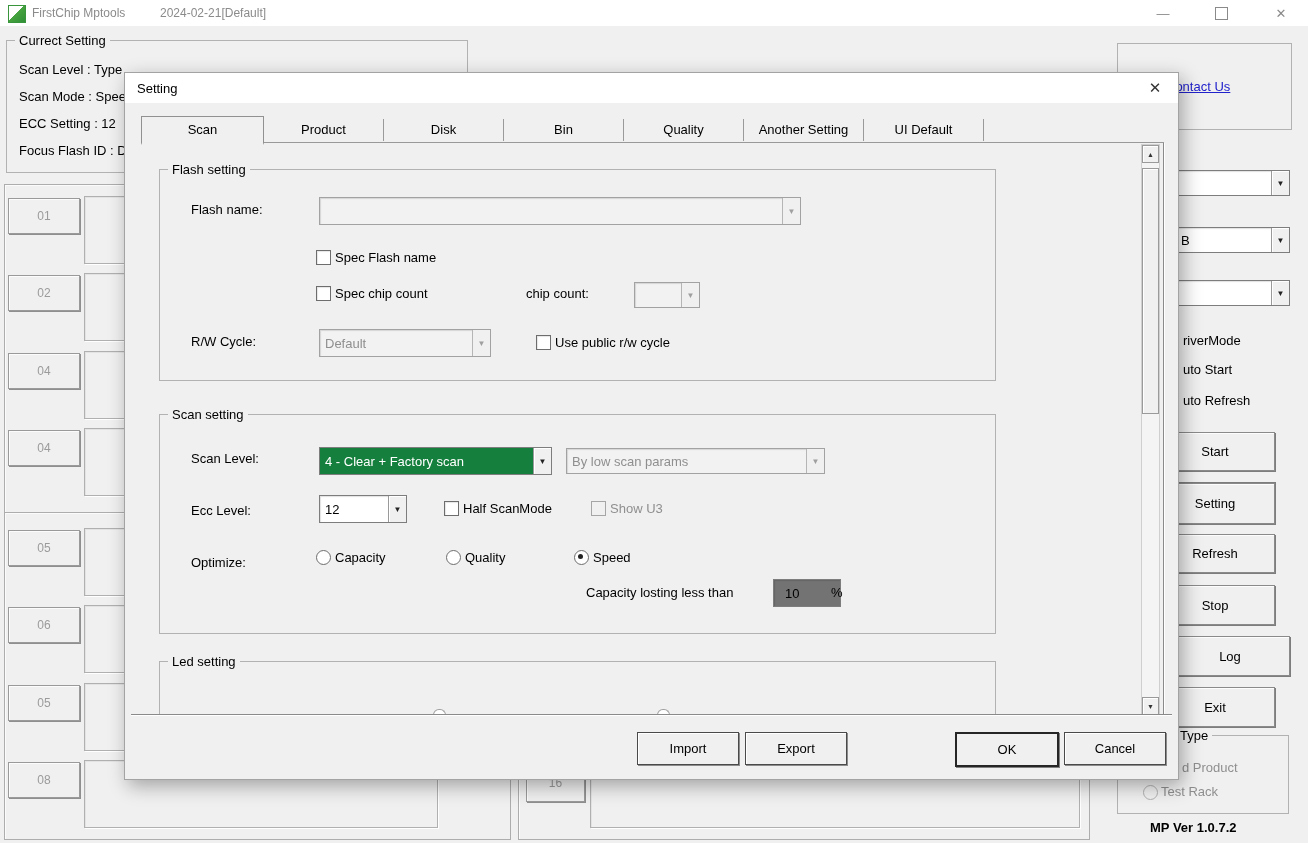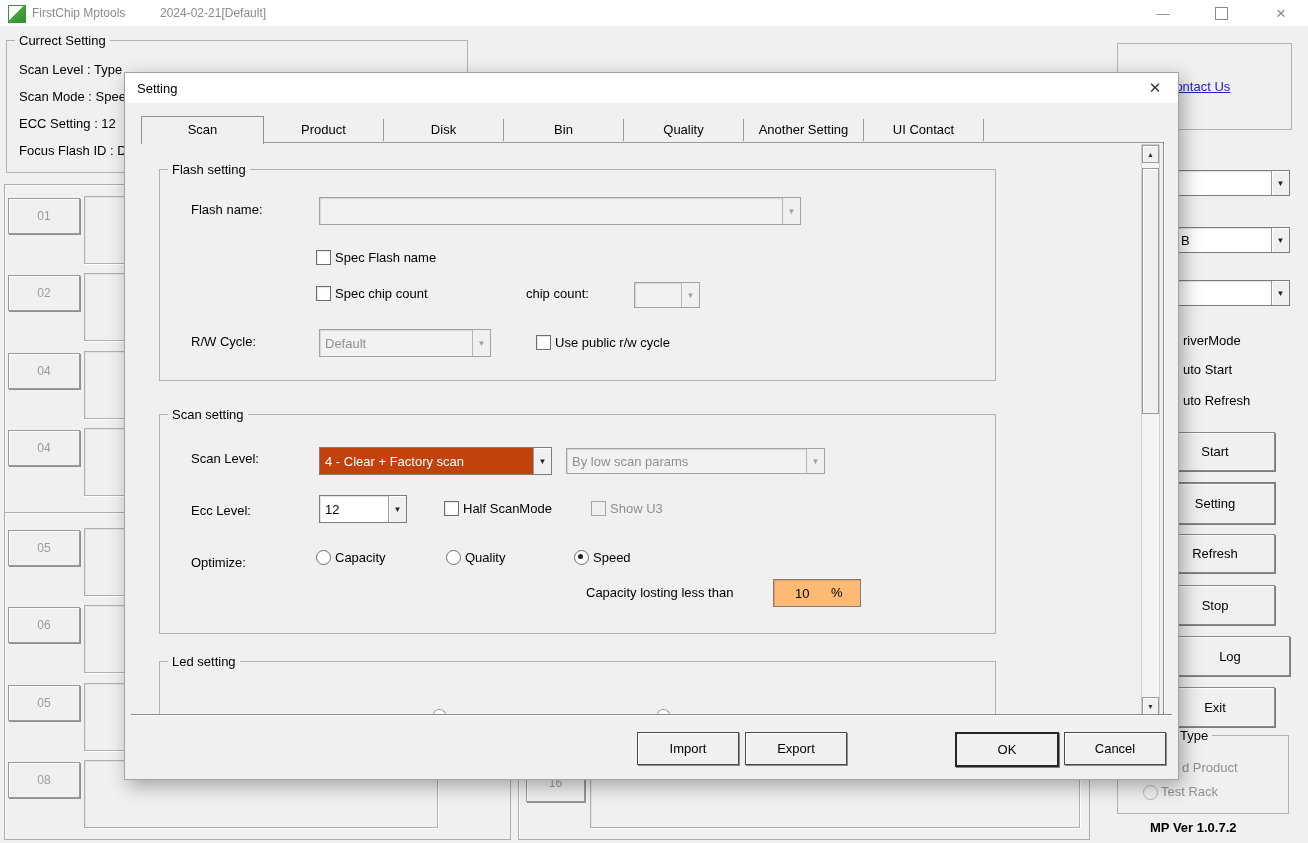--- a/index.html
+++ b/index.html
@@ -29,29 +29,29 @@
            box-shadow:inset 1px 1px 0 rgba(0,0,0,.05),1px 1px 0 #fff}
   .container3d{position:absolute;border:1px solid #adadad;box-shadow:inset 1px 1px 0 #fbfbfb}
   .combo{position:absolute;background:#fff;border:1px solid #7d7d7d;display:flex;
          box-shadow:inset 1px 1px 1px rgba(0,0,0,.12)}
   .cfield{flex:1;overflow:hidden;white-space:nowrap;padding:0 5px;display:flex;align-items:center}
   .carrow{width:17px;background:#f0f0f0;border-left:1px solid #9a9a9a;box-shadow:inset 1px 1px 0 #fff;
           display:flex;align-items:center;justify-content:center;font-size:8px;color:#222}
   .combo.dis{background:#f2f2f2;border-color:#a2a2a2}
   .combo.dis .cfield{color:#8f8f8f}
   .combo.dis .carrow{color:#9f9f9f;border-left-color:#b5b5b5;box-shadow:none}
-  .combo.sel .cfield{background:#c2410c;color:#fff}
+  .combo.sel .cfield{background:#15803d;color:#fff}
   .checkbox{position:absolute;width:13px;height:13px;background:#fff;border:1px solid #6d6d6d;
             box-shadow:inset 1px 1px 1px rgba(0,0,0,.1)}
   .checkbox.dis{background:#f0f0f0;border-color:#a5a5a5;box-shadow:none}
   .radio{position:absolute;width:13px;height:13px;border-radius:50%;background:#fff;border:1px solid #6d6d6d}
   .radio.checked::after{content:"";position:absolute;left:3px;top:3px;width:5px;height:5px;border-radius:50%;background:#222}
   .radio.dis{background:#f0f0f0;border-color:#b0b0b0}
-  .inputbox{position:absolute;background:#fdba74;border:1px solid #7d7d7d;display:flex;align-items:center;
-            padding:0 21px;box-shadow:inset 1px 1px 1px rgba(0,0,0,.12)}
+  .inputbox{position:absolute;background:#737373;border:1px solid #7d7d7d;display:flex;align-items:center;
+            padding:0 11px;box-shadow:inset 1px 1px 1px rgba(0,0,0,.12)}
   .link{color:#2222cc;text-decoration:underline;white-space:nowrap}
   
   #dialog{position:absolute;left:124px;top:72px;width:1053px;height:706px;background:#f0f0f0;
           border:1px solid #a3a3a3;box-shadow:4px 6px 18px rgba(0,0,0,.32);z-index:10}
   .dtitlebar{position:absolute;left:0;top:0;width:100%;height:30px;background:#fff}
   .dclose{position:absolute;right:10px;top:3px;width:26px;height:24px;display:flex;align-items:center;
           justify-content:center;font-size:15px;color:#333}
   .tabs{position:absolute;left:16px;top:44px;right:14px;height:25px;display:flex;align-items:center;
         border-bottom:1px solid #999}
   .tab{width:119px;height:22px;line-height:22px;text-align:center;border-right:1px solid #9a9a9a;white-space:nowrap}
@@ -156,21 +156,21 @@
     <div class="dclose">✕</div>
   </div>
 
   <div class="tabs">
     <div class="tab active">Scan</div>
     <div class="tab">Product</div>
     <div class="tab">Disk</div>
     <div class="tab">Bin</div>
     <div class="tab">Quality</div>
     <div class="tab">Another Setting</div>
-    <div class="tab">UI Contact</div>
+    <div class="tab">UI Default</div>
   </div>
 
   <div class="groupbox" style="left:34px;top:96px;width:835px;height:210px">
     <span class="legend">Flash setting</span>
   </div>
   <div class="lbl" style="left:66px;top:128px">Flash name:</div>
   <div class="combo dis" style="left:194px;top:124px;width:480px;height:26px">
     <div class="cfield"></div>
     <div class="carrow">▼</div>
   </div>

